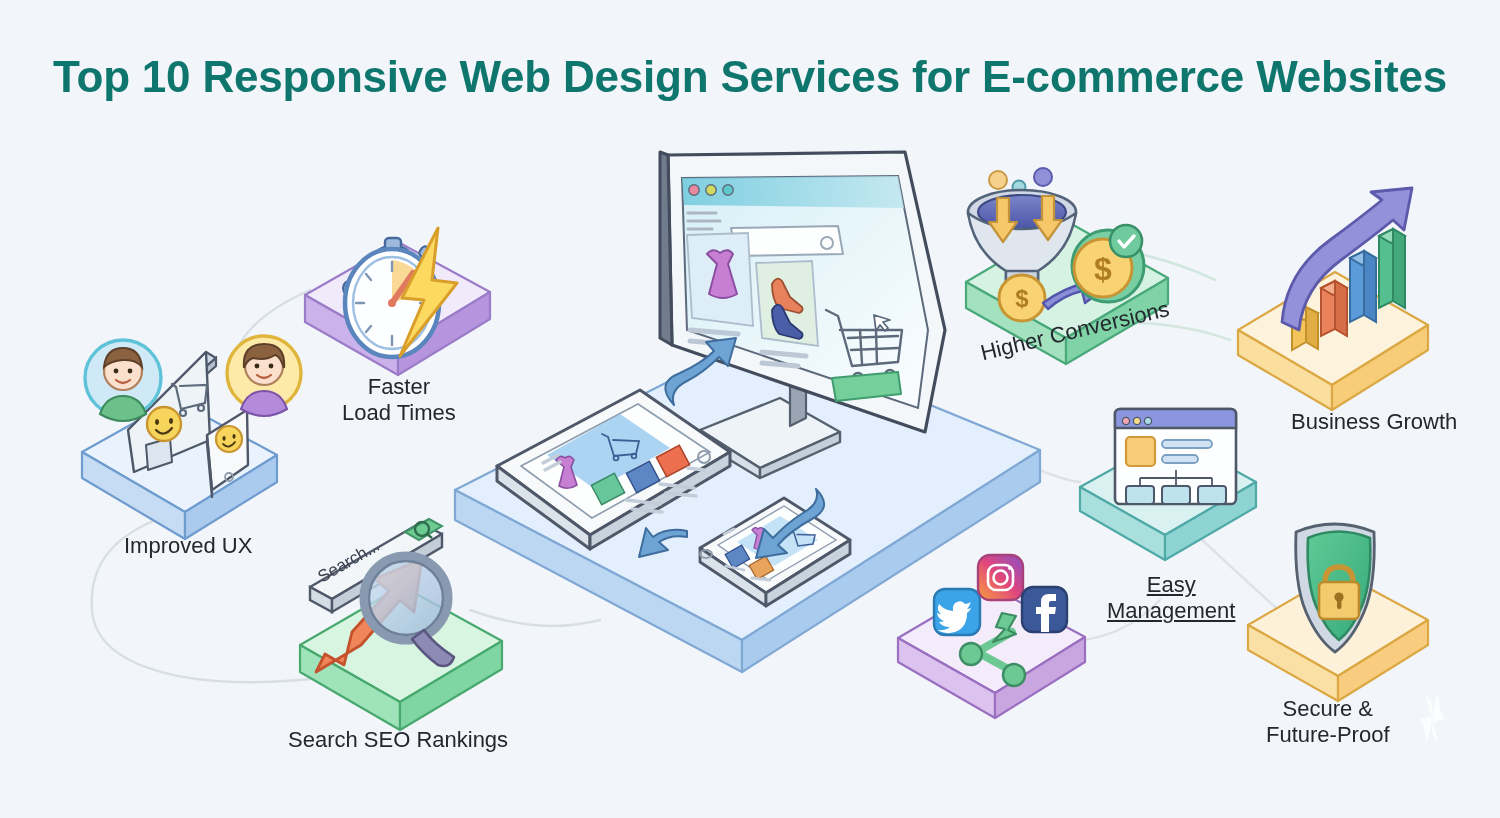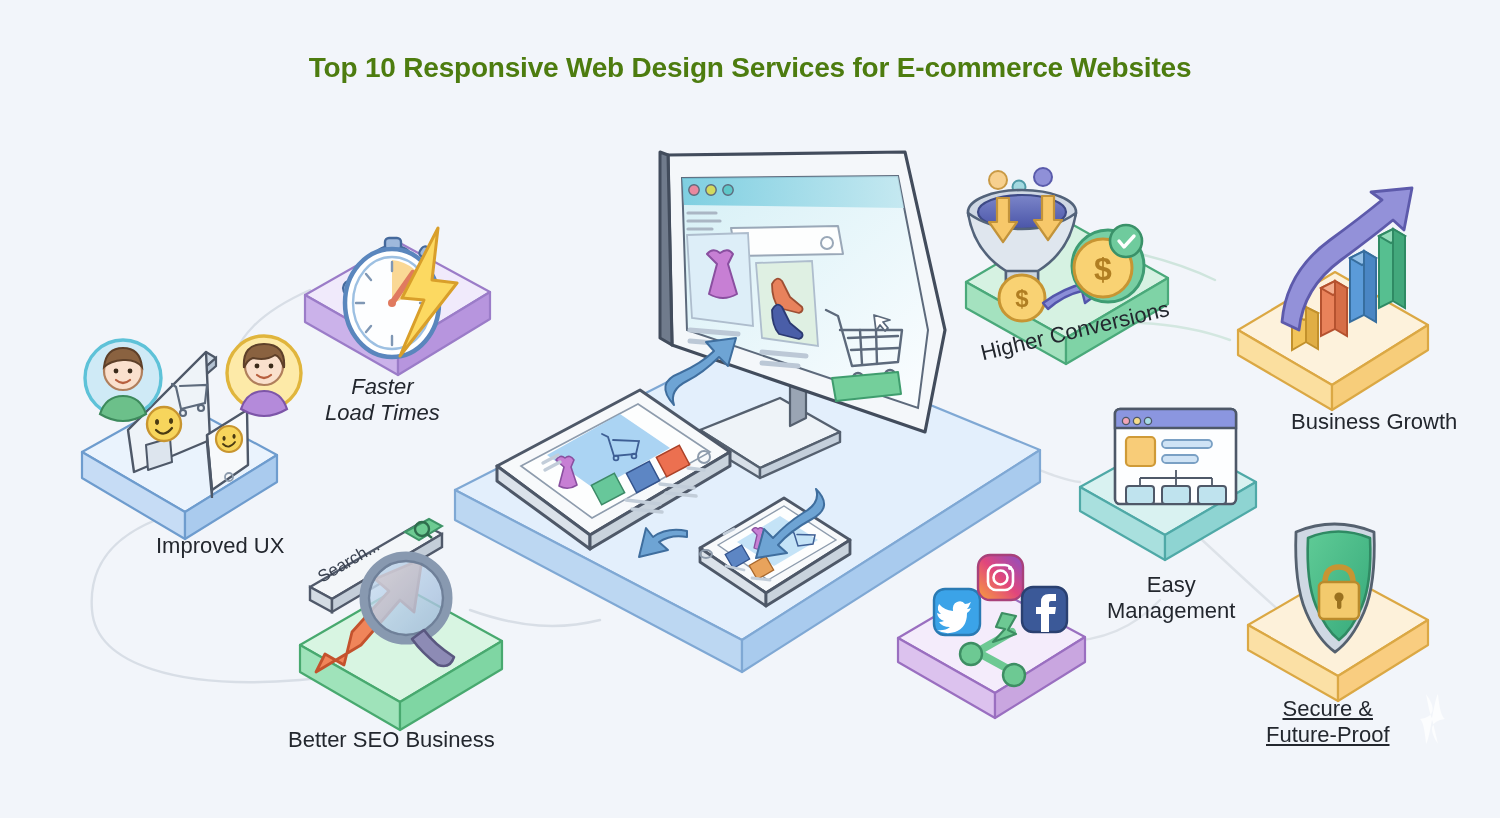--- a/index.html
+++ b/index.html
@@ -8,42 +8,42 @@
     background:#f2f5fa;
     font-family:"Liberation Sans", sans-serif;
     overflow:hidden;
     position:relative;
   }
   #stage{position:relative;width:1500px;height:818px;}
   #scene{position:absolute;inset:0;width:1500px;height:818px;}
   .title{
     position:absolute;left:0;top:52px;width:1500px;
     text-align:center;
-    font-size:28px;font-weight:bold;
-    color:#4d7c0f;
+    font-size:44px;font-weight:bold;
+    color:#0f766e;
     letter-spacing:-0.2px;
     font-family:"Liberation Sans", sans-serif;
   }
   .node-label{
     position:absolute;
     font-size:22px;
     color:#23272e;
     font-family:"Liberation Sans", sans-serif;
     line-height:26px;
     white-space:pre;
     text-align:center;
   }
-  .lbl-improved-ux{left:124px;top:533px;margin-left:32px;}
-  .lbl-faster{left:325px;top:374px;font-style:italic;}
+  .lbl-improved-ux{left:124px;top:533px;}
+  .lbl-faster{left:342px;top:374px;}
   .lbl-seo{left:288px;top:727px;}
   .lbl-conversions{left:978px;top:341px;transform:rotate(-13.5deg);transform-origin:left top;}
   .lbl-growth{left:1291px;top:409px;}
-  .lbl-easy{left:1107px;top:572px;}
+  .lbl-easy{left:1107px;top:572px;text-decoration:underline;}
   .lbl-social{left:903px;top:716px;}
-  .lbl-secure{left:1266px;top:696px;text-decoration:underline;}
+  .lbl-secure{left:1266px;top:696px;}
 </style>
 </head>
 <body>
 
 <div id="stage">
 
   <div class="title">Top 10 Responsive Web Design Services for E-commerce Websites</div>
 
   <svg id="scene" viewBox="0 0 1500 818">
     <defs>
@@ -453,21 +453,21 @@
     </g>
 
     <g fill="#ffffff" opacity="0.75">
       <path d="M1432,718 q4,-22 6,-24 q2,22 7,25 q-22,3 -7,25 q-5,-22 -6,-24 q-4,22 -6,24 q-2,-22 -6,-25 q22,-3 6,-25 q4,22 6,24 z"></path>
     </g>
   </svg>
 
   <div class="node-label lbl-improved-ux">Improved UX</div>
   <div class="node-label lbl-faster">Faster
 Load Times</div>
-  <div class="node-label lbl-seo">Better SEO Business</div>
+  <div class="node-label lbl-seo">Search SEO Rankings</div>
   <div class="node-label lbl-conversions">Higher Conversions</div>
   <div class="node-label lbl-growth">Business Growth</div>
   <div class="node-label lbl-easy">Easy
 Management</div>
   <div class="node-label lbl-secure">Secure &amp;
 Future-Proof</div>
 
 </div>
 
 </body></html>

